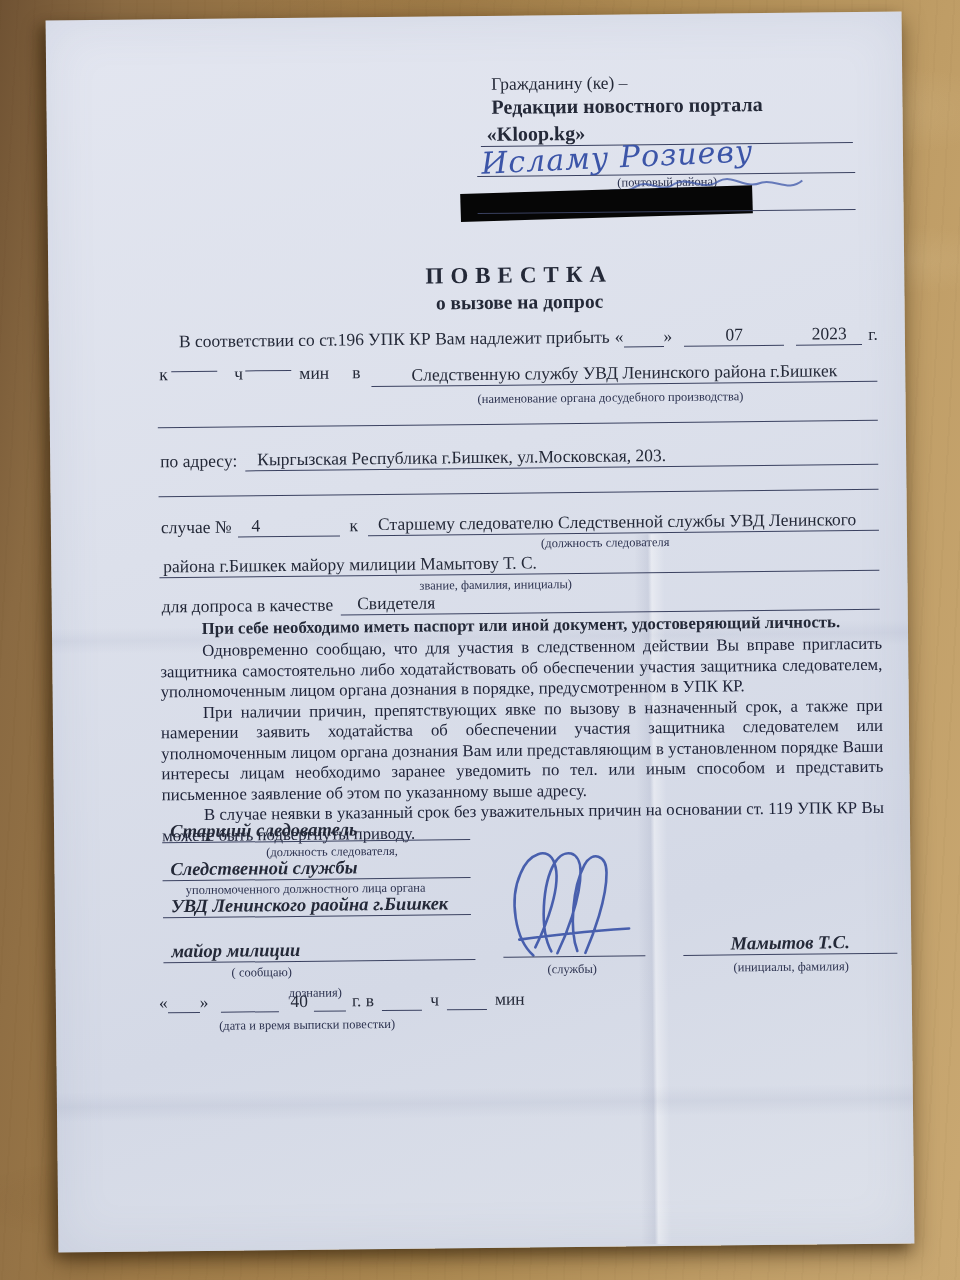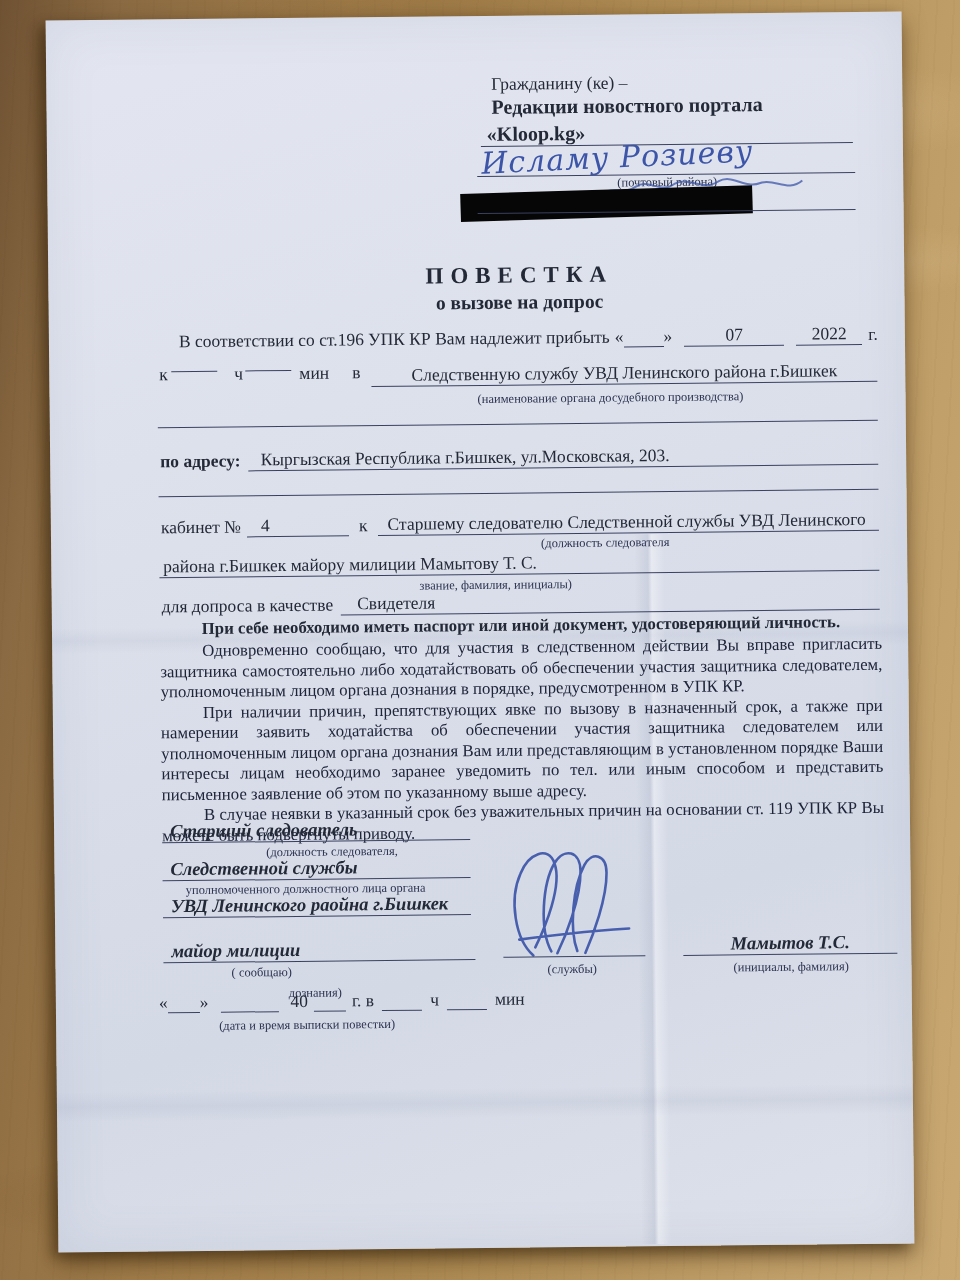--- a/index.html
+++ b/index.html
@@ -72,46 +72,46 @@
   <div class="t b center" style="left:108px;top:247px;width:726px;font-size:23px;letter-spacing:7px;">ПОВЕСТКА</div>
   <div class="t b center" style="left:108px;top:276px;width:726px;font-size:19.5px;">о вызове на допрос</div>
 
   <div class="row fs" style="left:130px;top:311px;width:702px;">
     <span>В соответствии со ст.196 УПК КР Вам надлежит прибыть</span>
     <span style="margin-left:5px;">«</span>
     <span class="blank" style="width:40px;"></span>
     <span style="margin-right:12px;">»</span>
     <span class="valfill" style="flex:0 0 100px;">07</span>
     <span style="width:12px;"></span>
-    <span class="valfill" style="flex:0 0 66px;">2022</span>
+    <span class="valfill" style="flex:0 0 66px;">2023</span>
     <span style="margin-left:6px;">г.</span>
   </div>
 
   <div class="t fs" style="left:110px;top:345px;">к</div>
   <div class="t fs" style="left:185px;top:345px;">ч</div>
   <div class="t fs" style="left:250px;top:345px;">мин</div>
   <div class="t fs" style="left:303px;top:345px;">в</div>
   <div class="uline" style="left:122px;top:352px;width:46px;"></div>
   <div class="uline" style="left:196px;top:352px;width:46px;"></div>
   <div class="row fs ub" style="left:322px;top:343px;width:506px;height:26px;justify-content:center;">
     <span>Следственную службу УВД Ленинского района г.Бишкек</span>
   </div>
   <div class="cap" style="left:428px;top:376px;">(наименование органа досудебного производства)</div>
 
   <div class="uline" style="left:108px;top:408px;width:720px;"></div>
 
   <div class="row fs" style="left:110px;top:431px;width:718px;">
-    <span style="margin-right:8px;font-weight:bold;">по адресу:</span>
+    <span style="margin-right:8px;">по адресу:</span>
     <span class="valfill" style="text-align:left;padding-left:12px;">Кыргызская Республика г.Бишкек, ул.Московская, 203.</span>
   </div>
 
   <div class="uline" style="left:108px;top:477px;width:720px;"></div>
 
   <div class="row fs" style="left:110px;top:497px;width:718px;">
-    <span style="margin-right:6px;">кабинет №</span>
+    <span style="margin-right:6px;">случае №</span>
     <span class="valfill" style="flex:0 0 88px;text-align:left;padding-left:14px;">4</span>
     <span style="margin:0 10px;">к</span>
     <span class="valfill" style="text-align:left;padding-left:10px;">Старшему следователю Следственной службы УВД Ленинского</span>
   </div>
   <div class="cap" style="left:490px;top:521px;">(должность следователя</div>
 
   <div class="row fs ub" style="left:108px;top:534px;width:720px;height:24px;">
     <span style="padding-left:4px;">района г.Бишкек майору милиции Мамытову Т. С.</span>
   </div>
   <div class="cap" style="left:368px;top:562px;">звание, фамилия, инициалы)</div>

